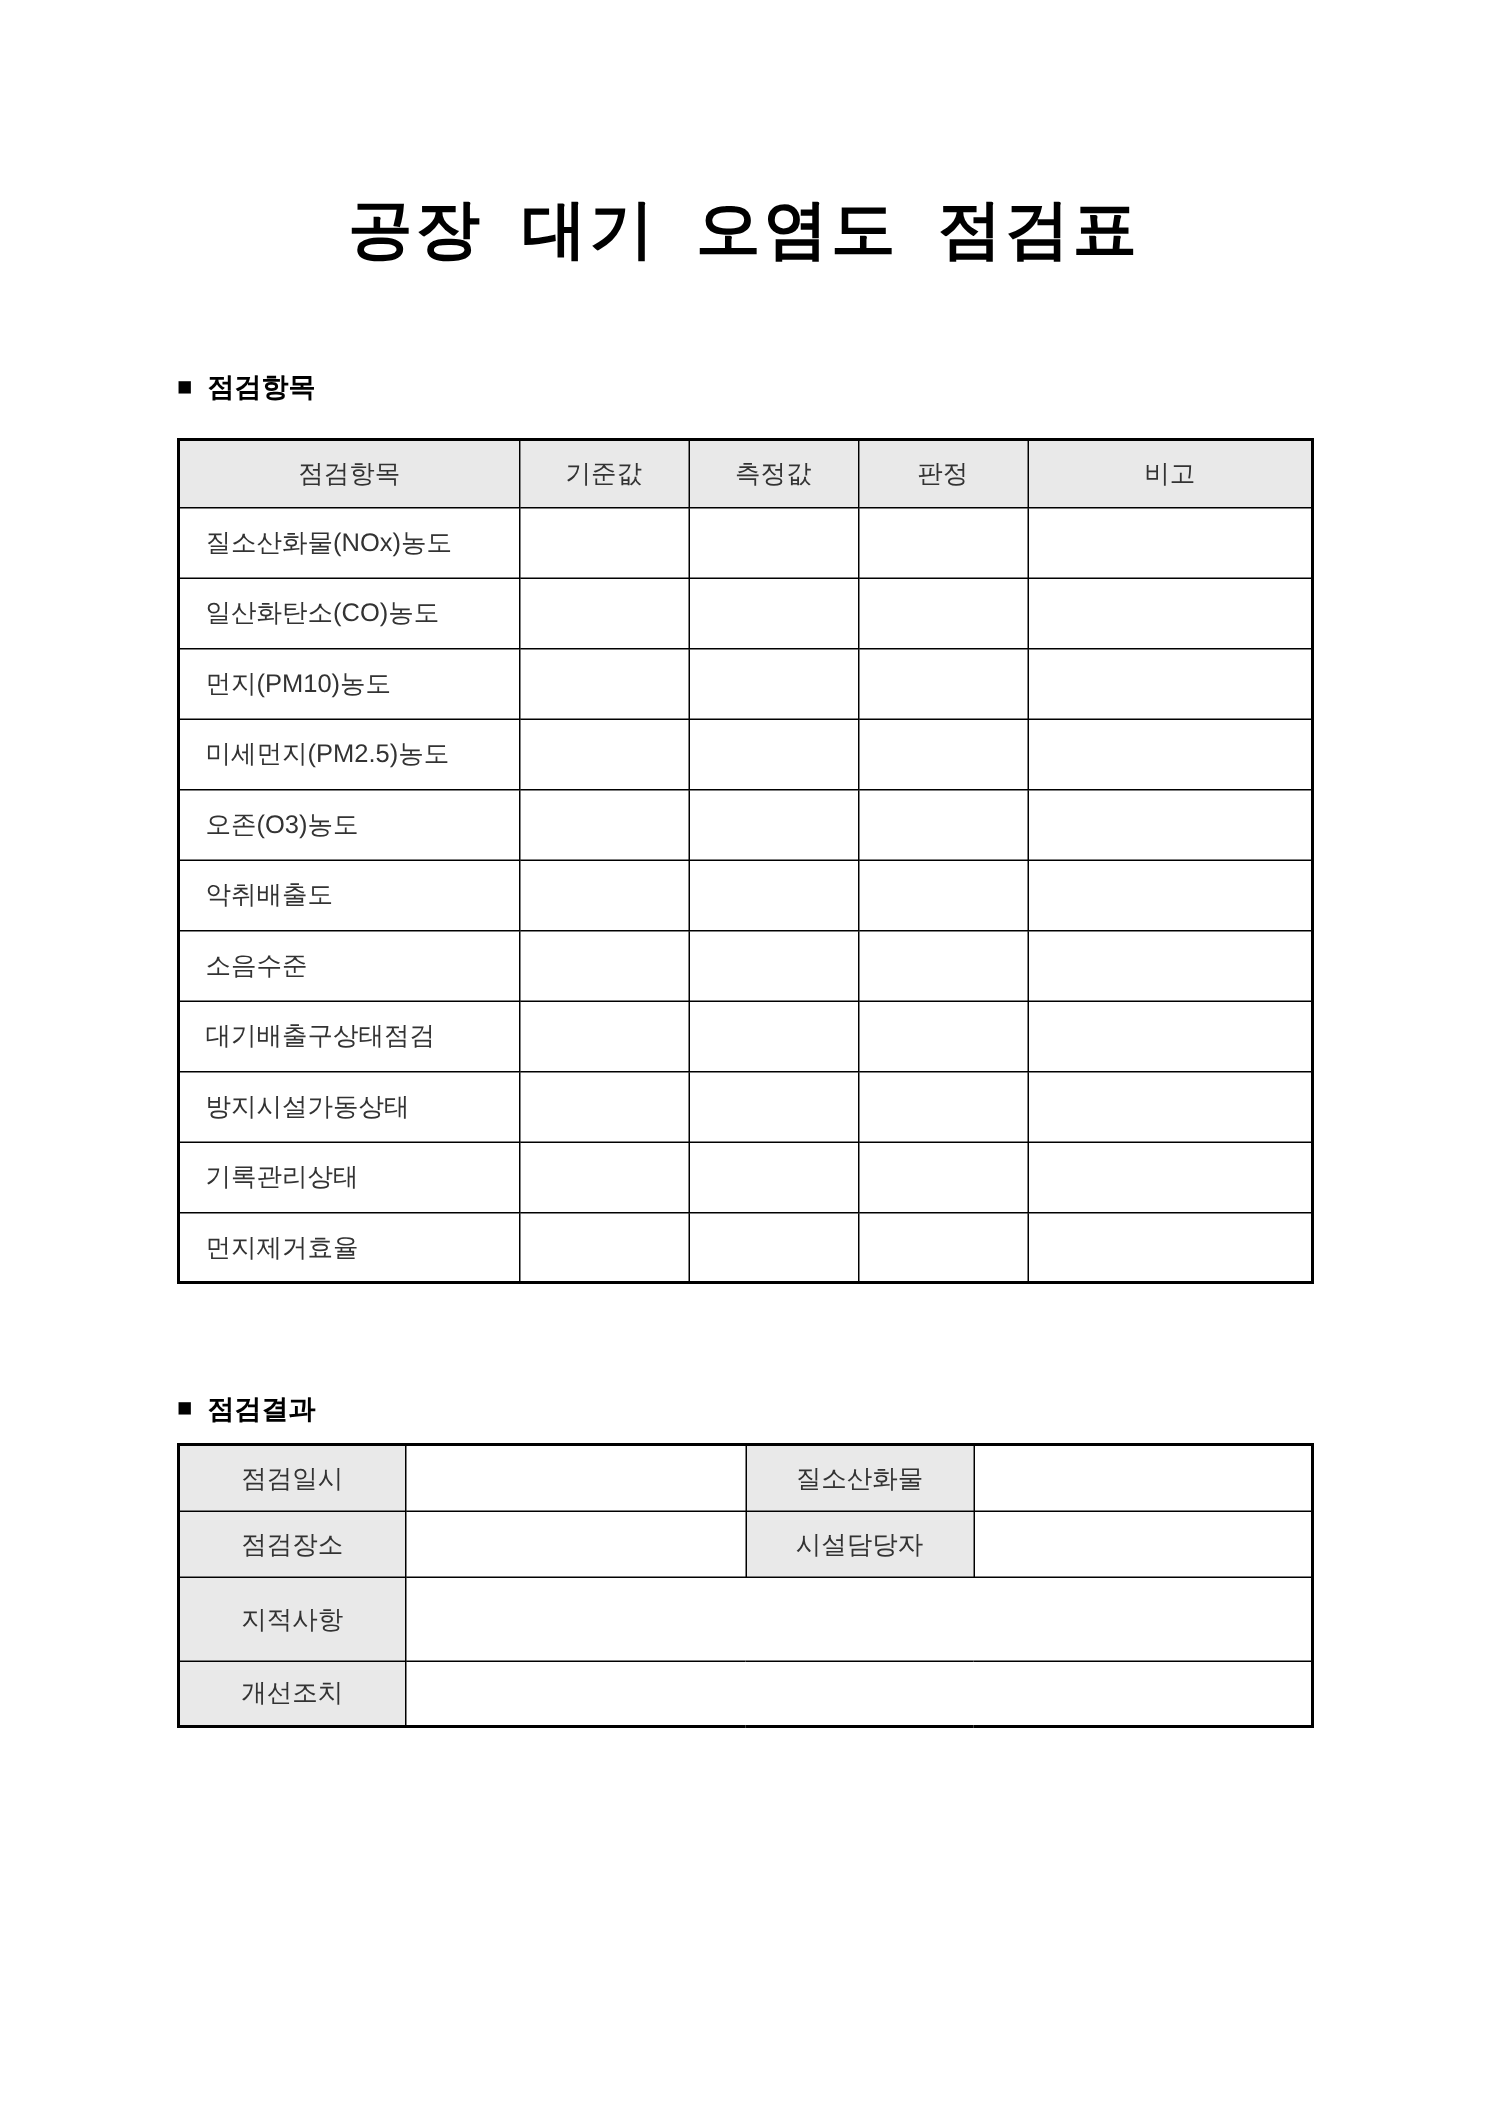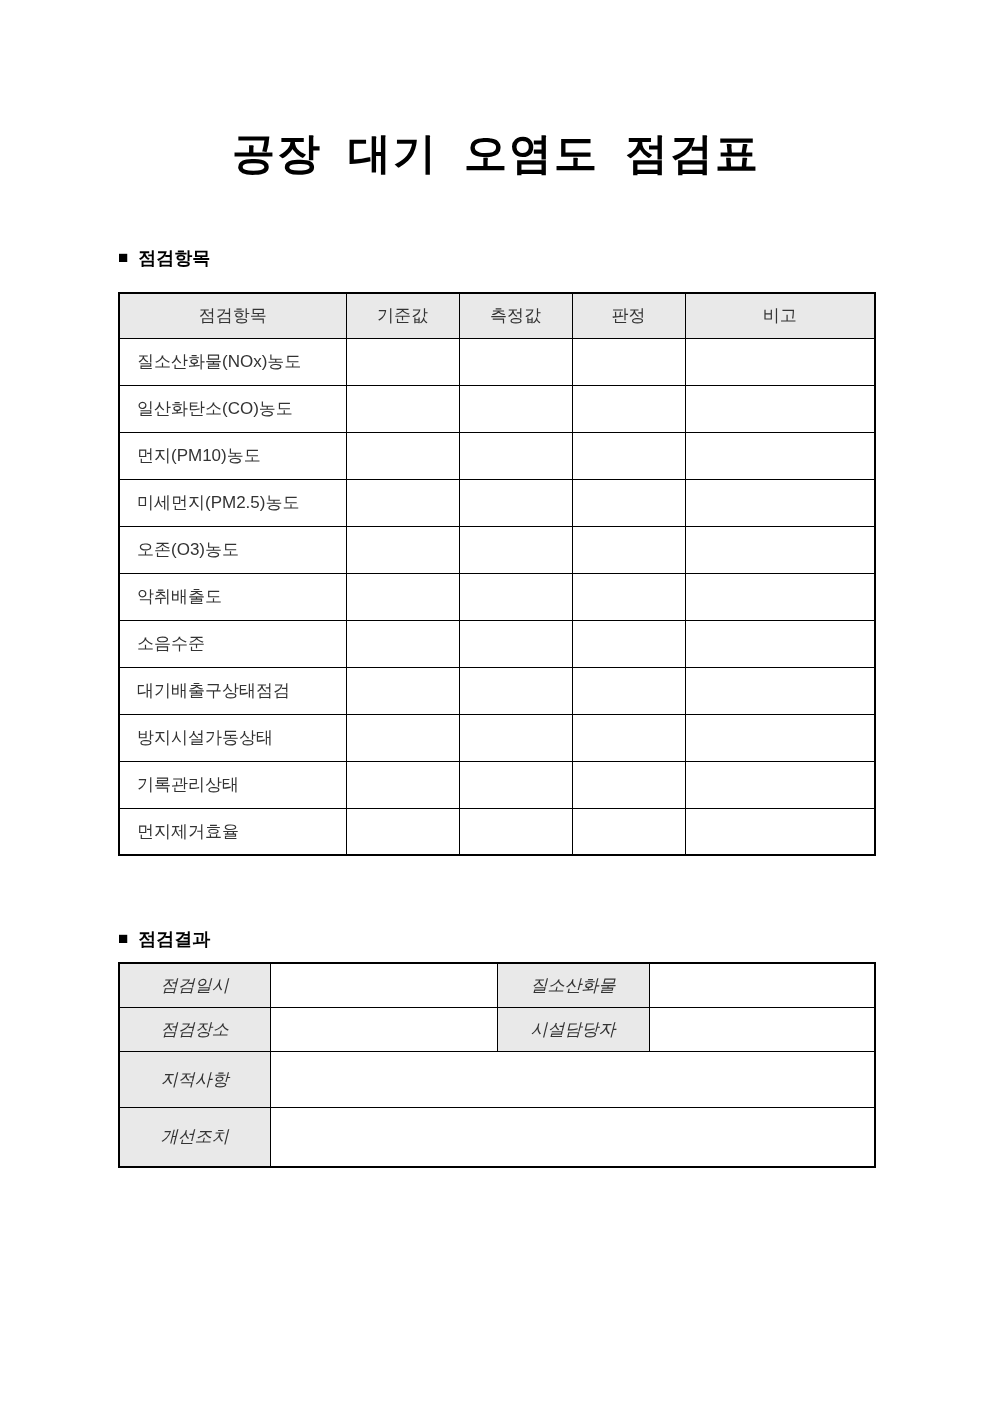--- a/index.html
+++ b/index.html
@@ -65,29 +65,29 @@
     background: #e9e9e9;
     font-weight: normal;
     text-align: center;
     height: 45px;
   }
   .table1 td { height: 47px; background: #ffffff; }
   .table1 td.item {
     text-align: left;
     padding-left: 17px;
   }
-  .table2 td { background: #ffffff; font-style: italic; }
+  .table2 td { background: #ffffff; }
   .table2 td.label {
     background: #e9e9e9;
     text-align: center;
   }
   .table2 tr.r1 td { height: 44px; }
   .table2 tr.r2 td { height: 44px; }
   .table2 tr.r3 td { height: 56px; }
-  .table2 tr.r4 td { height: 60px; }
+  .table2 tr.r4 td { height: 44px; }
 </style>
 </head>
 <body>
 
 <div class="page">
   <div class="content">
 
     <div class="doc-title">공장 대기 오염도 점검표</div>
 
     <div class="section-heading sec1">

